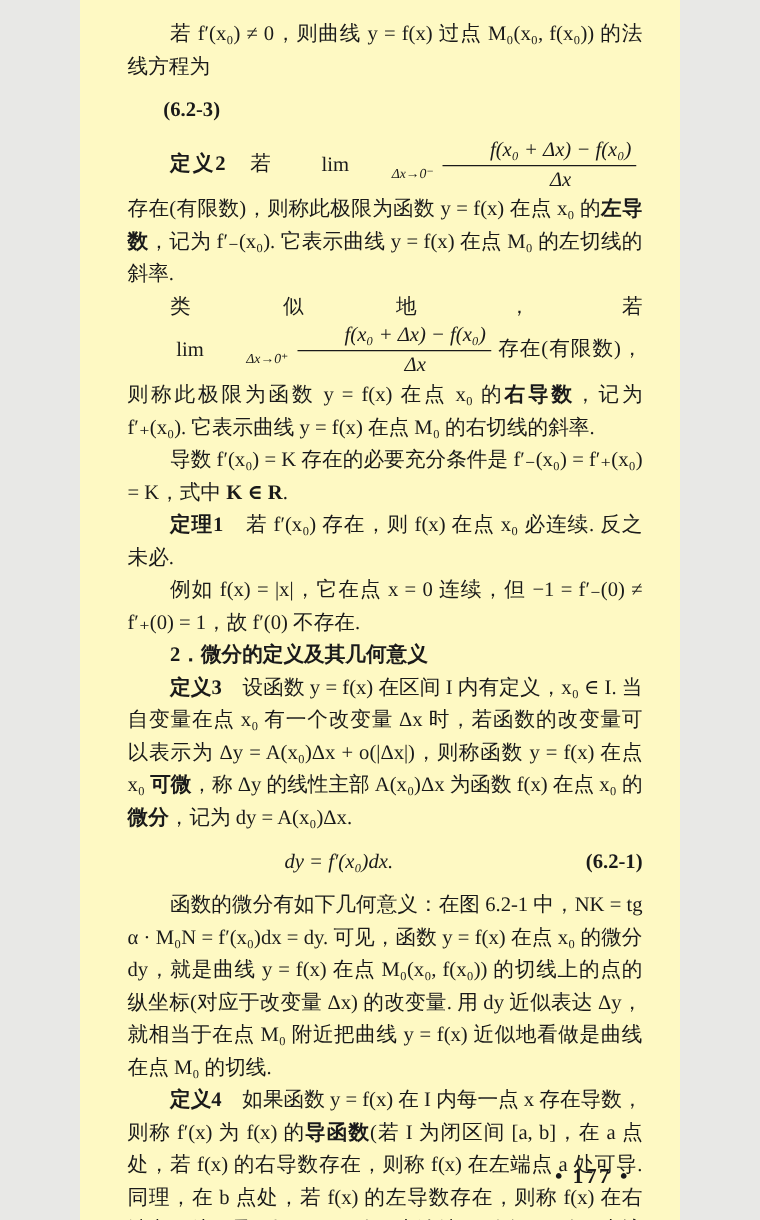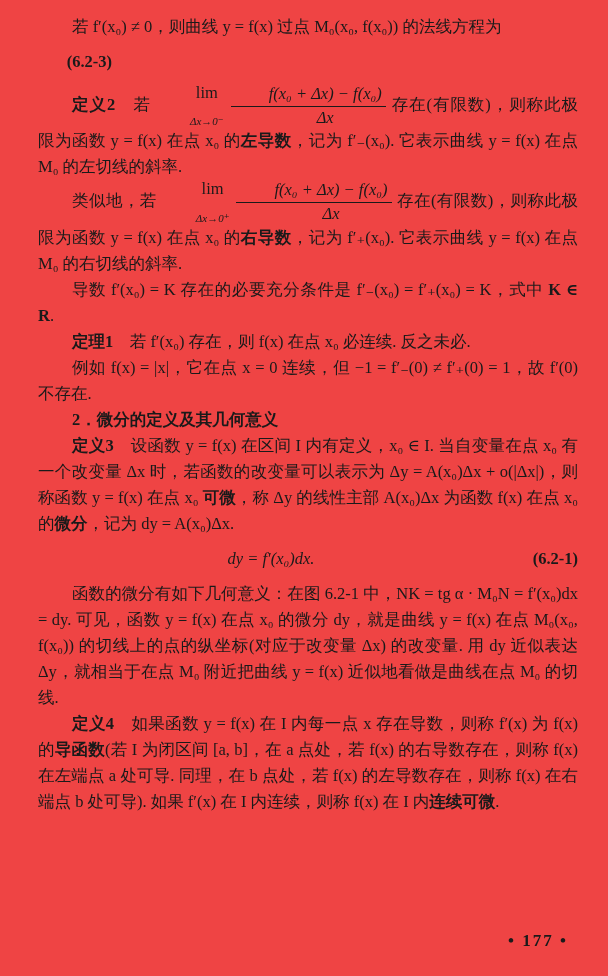--- a/index.html
+++ b/index.html
@@ -1,38 +1,38 @@
 <!DOCTYPE html>
 <html><head>
 <meta charset="utf-8">
 <style>
   html,body{margin:0;padding:0;background:#e8e8e6;}
   .page{
     position:relative;
-    width:608px;height:976px;
+    width:480px;height:976px;
     margin:0 auto;
-    background:#ef4444;
+    background:#fef9c3;
     color:#1a1a1a;
     font-family:"Liberation Serif","DejaVu Serif",serif;
     font-size:16.5px;
     line-height:26px;
     box-sizing:border-box;
     padding:14px 30px 0 38px;
     overflow:hidden;
   }
   .para{margin:0;text-align:justify;text-justify:inter-ideograph;}
   .indent{text-indent:34px;}
   .b{font-weight:bold;}
   
   .eq{display:flex;align-items:center;margin:9px 0;}
   .eqbody{flex:1;text-align:center;font-style:italic;}
   .eqtag{flex:0 0 74px;text-align:right;font-style:normal;font-weight:bold;}
   
   .limwrap{display:inline-flex;align-items:center;vertical-align:middle;margin:0 5px;}
-  .lim{display:inline-flex;flex-direction:column;align-items:center;line-height:1;margin-right:7px;}
+  .lim{display:inline-flex;flex-direction:row;align-items:center;line-height:1;margin-right:7px;}
   .limtop{font-style:normal;}
   .limsub{font-size:11px;margin-top:15px;font-style:italic;}
   .frac{display:inline-flex;flex-direction:column;align-items:center;line-height:1.25;font-style:italic;vertical-align:middle;}
   .frac .num{border-bottom:1.5px solid #1a1a1a;padding:0 4px 1px;}
   .frac .den{padding-top:1px;}
   .eqfrac{margin:0 5px;}
   .pageno{
     position:absolute;right:40px;bottom:22px;
     font-weight:bold;font-size:17px;letter-spacing:2px;
   }

